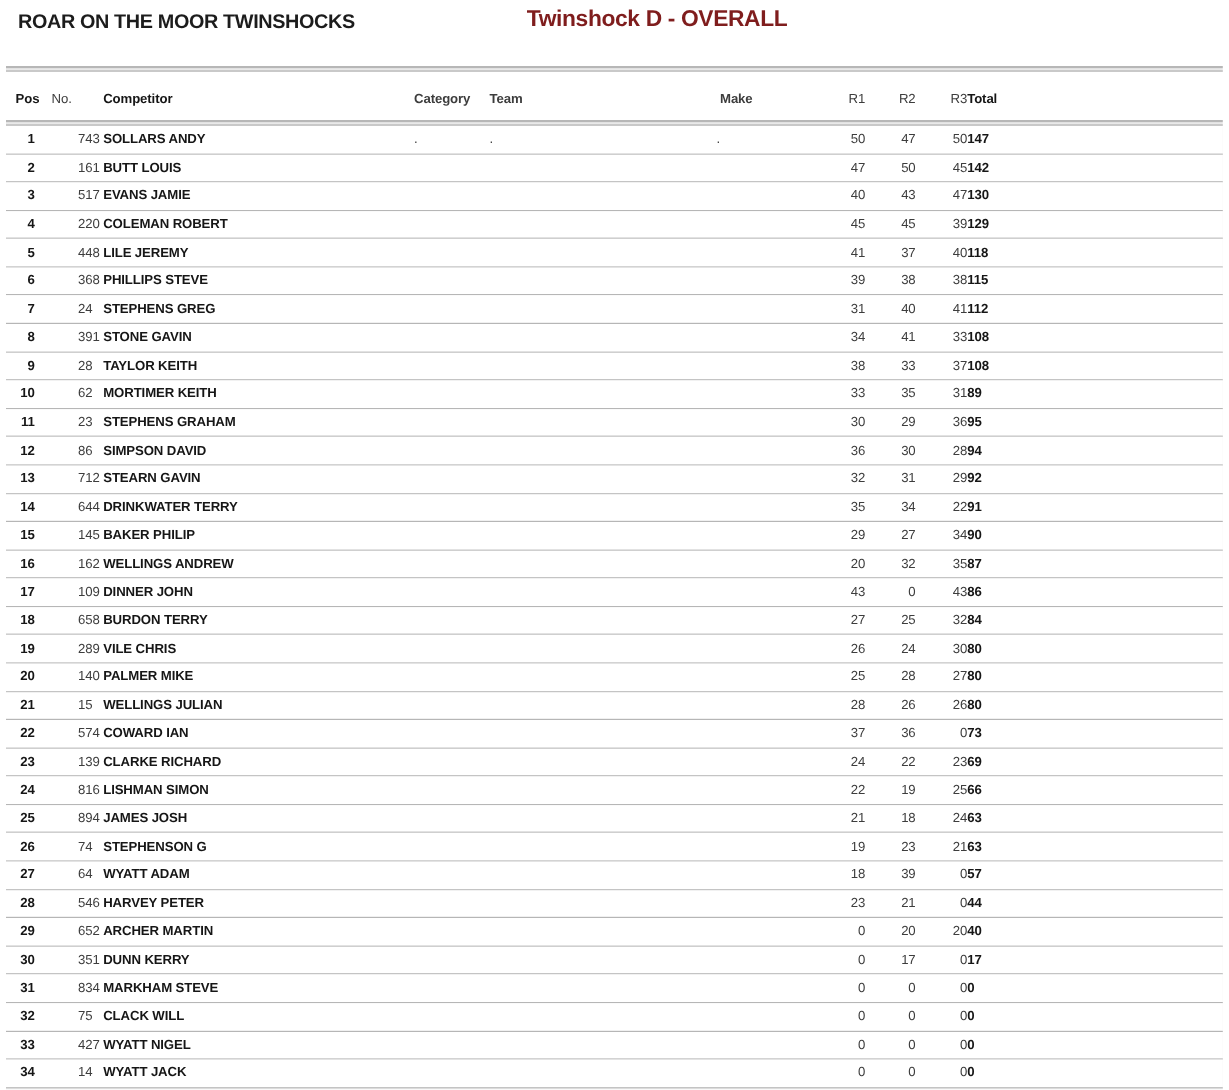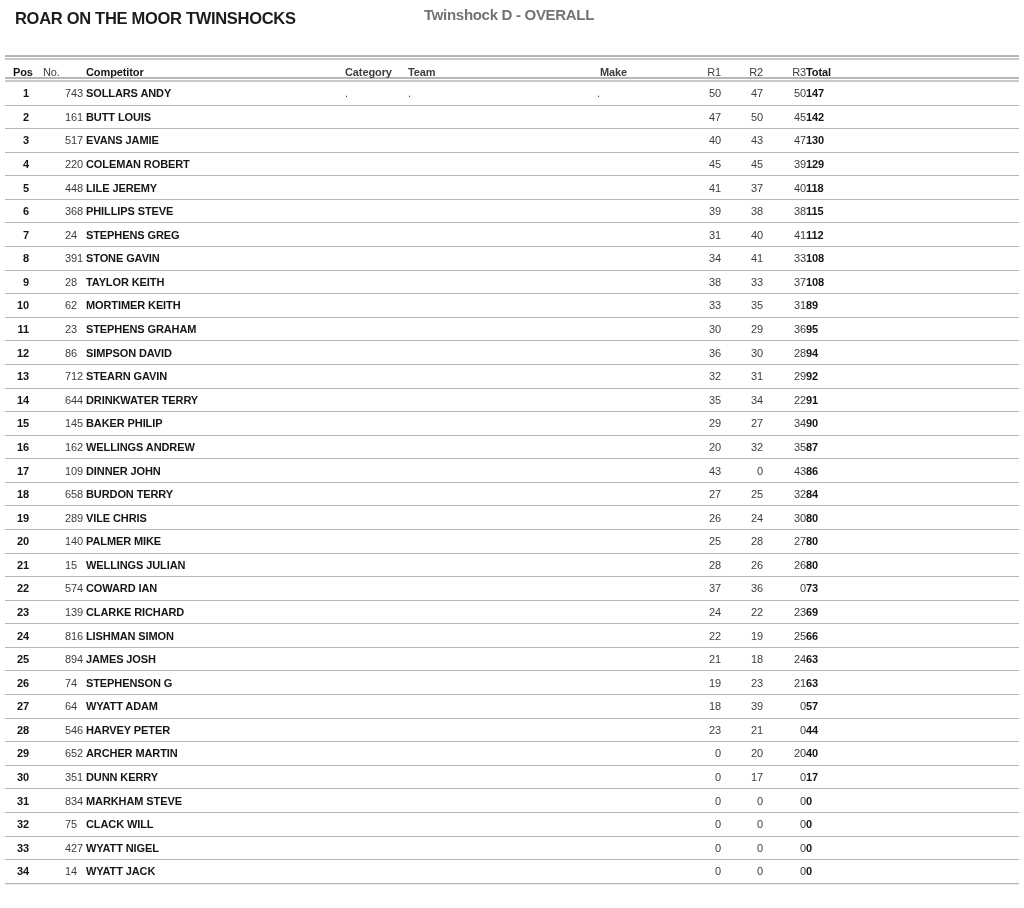--- a/index.html
+++ b/index.html
@@ -8,41 +8,41 @@
     font-family:"Liberation Sans", sans-serif;
     color:#1a1a1a;
     position:relative;
   }
   .doc-title {
     position:absolute; left:15px; top:9px;
     font-size:16.5px; font-weight:bold; letter-spacing:-0.3px; color:#1c1c1c;
     white-space:nowrap;
   }
   .doc-subtitle {
-    position:absolute; left:424px; top:6px;
-    font-size:15px; font-weight:bold; letter-spacing:-0.3px; color:#737373;
+    position:absolute; left:439px; top:6px;
+    font-size:19px; font-weight:bold; letter-spacing:-0.3px; color:#7f1d1d;
     white-space:nowrap;
   }
   .results-table {
     position:absolute; left:5px; top:55px; width:1014px;
   }
   .rule-double {
     height:5px;
     border-top:2px solid #b7b7b7;
     border-bottom:2px solid #c9c9c9;
     background:#ffffff;
   }
   .grid {
     display:grid;
     grid-template-columns:24px 41px 275px 63px 189px 79px 45px 42px 43px 1fr;
     align-items:center;
     width:100%;
   }
   .header-row {
-    height:17px;
+    height:40px;
     font-size:11px; font-weight:bold; color:#141414; letter-spacing:-0.1px;
     padding-top:6px;
   }
   .row {
     height:23.58px;
     font-size:11px; letter-spacing:-0.1px;
     border-bottom:1px solid #b6b6b6;
     box-shadow:0 1px 0 #ebebeb;
     background:#ffffff;
   }

